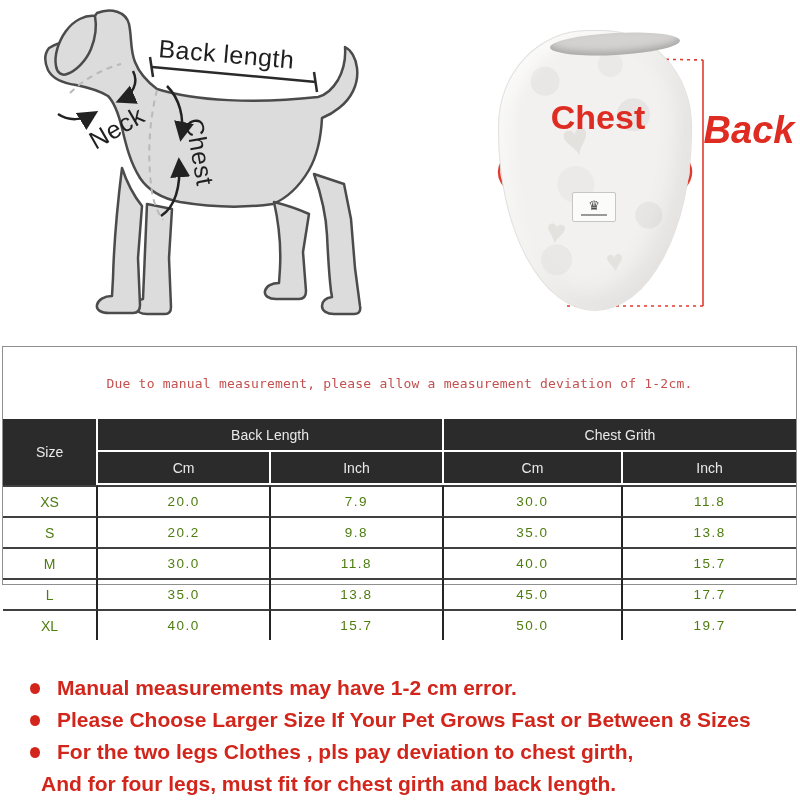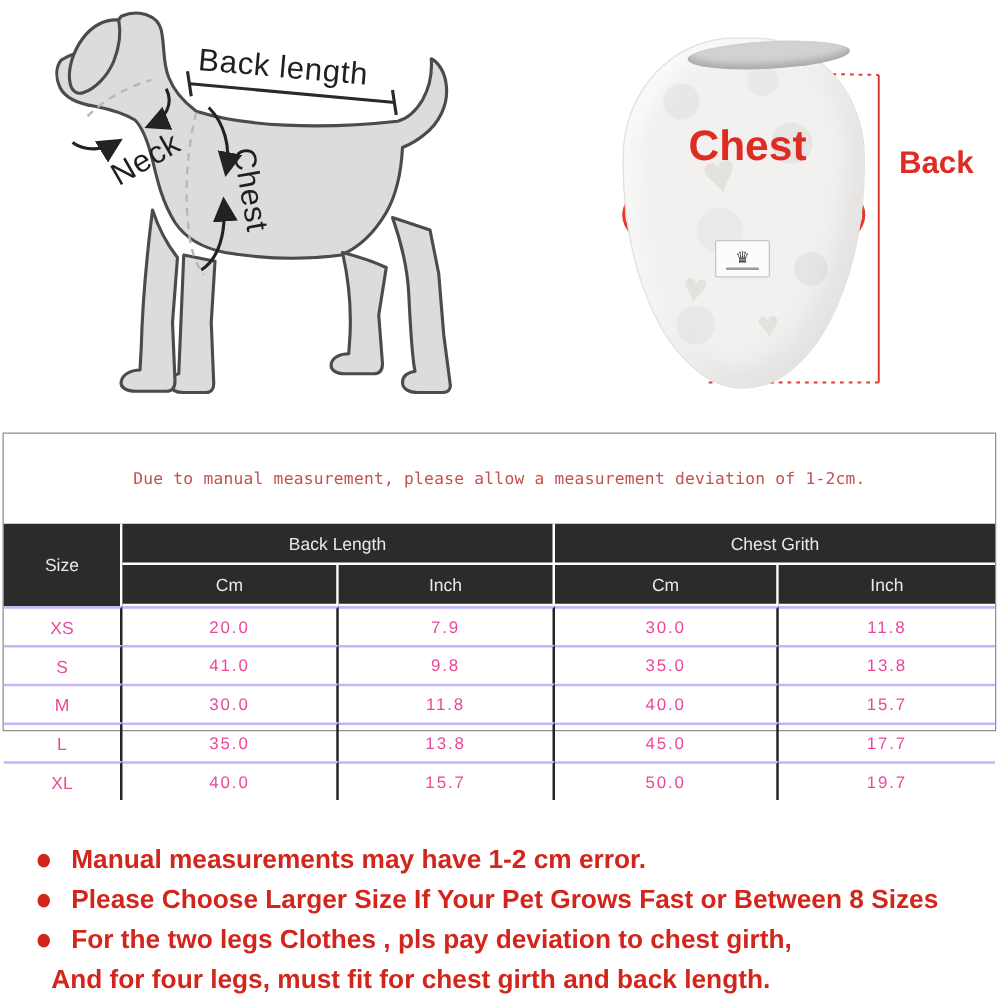--- a/index.html
+++ b/index.html
@@ -34,35 +34,35 @@
             background:#d3d2d0; border-radius:50%; transform:rotate(-3deg);
             box-shadow:inset 0 -4px 6px rgba(120,120,120,.45); }
   .fluff-heart { position:absolute; color:#e4e2df; user-select:none; }
   #crown-tag { position:absolute; left:172px; top:192px; width:44px; height:30px;
                background:#fbfbfa; border:1px solid #c6c6c4; border-radius:2px;
                display:flex; flex-direction:column; align-items:center; justify-content:center; }
   #crown-tag .crown { font-size:13px; line-height:13px; color:#4a4a4a; }
   #crown-tag .tagline { width:60%; height:2px; background:#9a9a98; margin-top:2px; }
   .photo-label { position:absolute; color:#df2c22; font-weight:bold; text-align:center; }
   #lbl-chest-photo { left:143px; top:98px; width:110px; font-size:34px; }
-  #lbl-backlength-photo { left:300px; top:112px; width:98px; font-size:25px; line-height:37px; }
+  #lbl-backlength-photo { left:300px; top:112px; width:98px; font-size:38px; line-height:37px;font-style:italic; }
 
   
   #size-chart { position:absolute; left:2px; top:346px; width:795px; height:239px;
                 border:1px solid #8f8f8f; background:#fff; }
   #chart-note { height:72px; display:flex; align-items:center; justify-content:center;
                 color:#c4504f; font-family:"DejaVu Sans Mono", monospace; font-size:13px;
                 letter-spacing:0.2px; }
   #size-chart table { width:100%; border-collapse:separate; border-spacing:0; table-layout:fixed; }
   #size-chart thead th { background:#2b2b2b; color:#e9e9e9; font-weight:400;
                          font-size:14px; height:33px; }
   th.white-r { border-right:2px solid #fff; }
   th.white-b { border-bottom:2px solid #fff; }
   #size-chart tbody td { height:31px; text-align:center; vertical-align:middle;
-                         border-top:2px solid #c4b5fd; color:#ec4899; }
+                         border-top:2px solid #404040; color:#4d7c0f; }
   #size-chart tbody td:not(:last-child) { border-right:2px solid #242424; }
   td.size-cell { font-size:14px; font-family:"Liberation Sans", sans-serif; }
   td.num-cell  { font-size:13.5px; font-family:Liberation Sans, sans-serif; letter-spacing:1.5px; }
 
   
   #notes { position:absolute; left:30px; top:676px; width:752px;
            font-family:Liberation Sans, sans-serif; font-weight:bold; font-size:21px;
            color:#d2261c; }
   .note-row { display:flex; align-items:flex-start; margin-bottom:9px; line-height:23px; }
   .bullet-dot { width:10px; height:11px; border-radius:50%; background:#d2261c;
@@ -178,21 +178,21 @@
       <tbody>
         <tr>
           <td class="size-cell">XS</td>
           <td class="num-cell">20.0</td>
           <td class="num-cell">7.9</td>
           <td class="num-cell">30.0</td>
           <td class="num-cell">11.8</td>
         </tr>
         <tr>
           <td class="size-cell">S</td>
-          <td class="num-cell">41.0</td>
+          <td class="num-cell">20.2</td>
           <td class="num-cell">9.8</td>
           <td class="num-cell">35.0</td>
           <td class="num-cell">13.8</td>
         </tr>
         <tr>
           <td class="size-cell">M</td>
           <td class="num-cell">30.0</td>
           <td class="num-cell">11.8</td>
           <td class="num-cell">40.0</td>
           <td class="num-cell">15.7</td>

